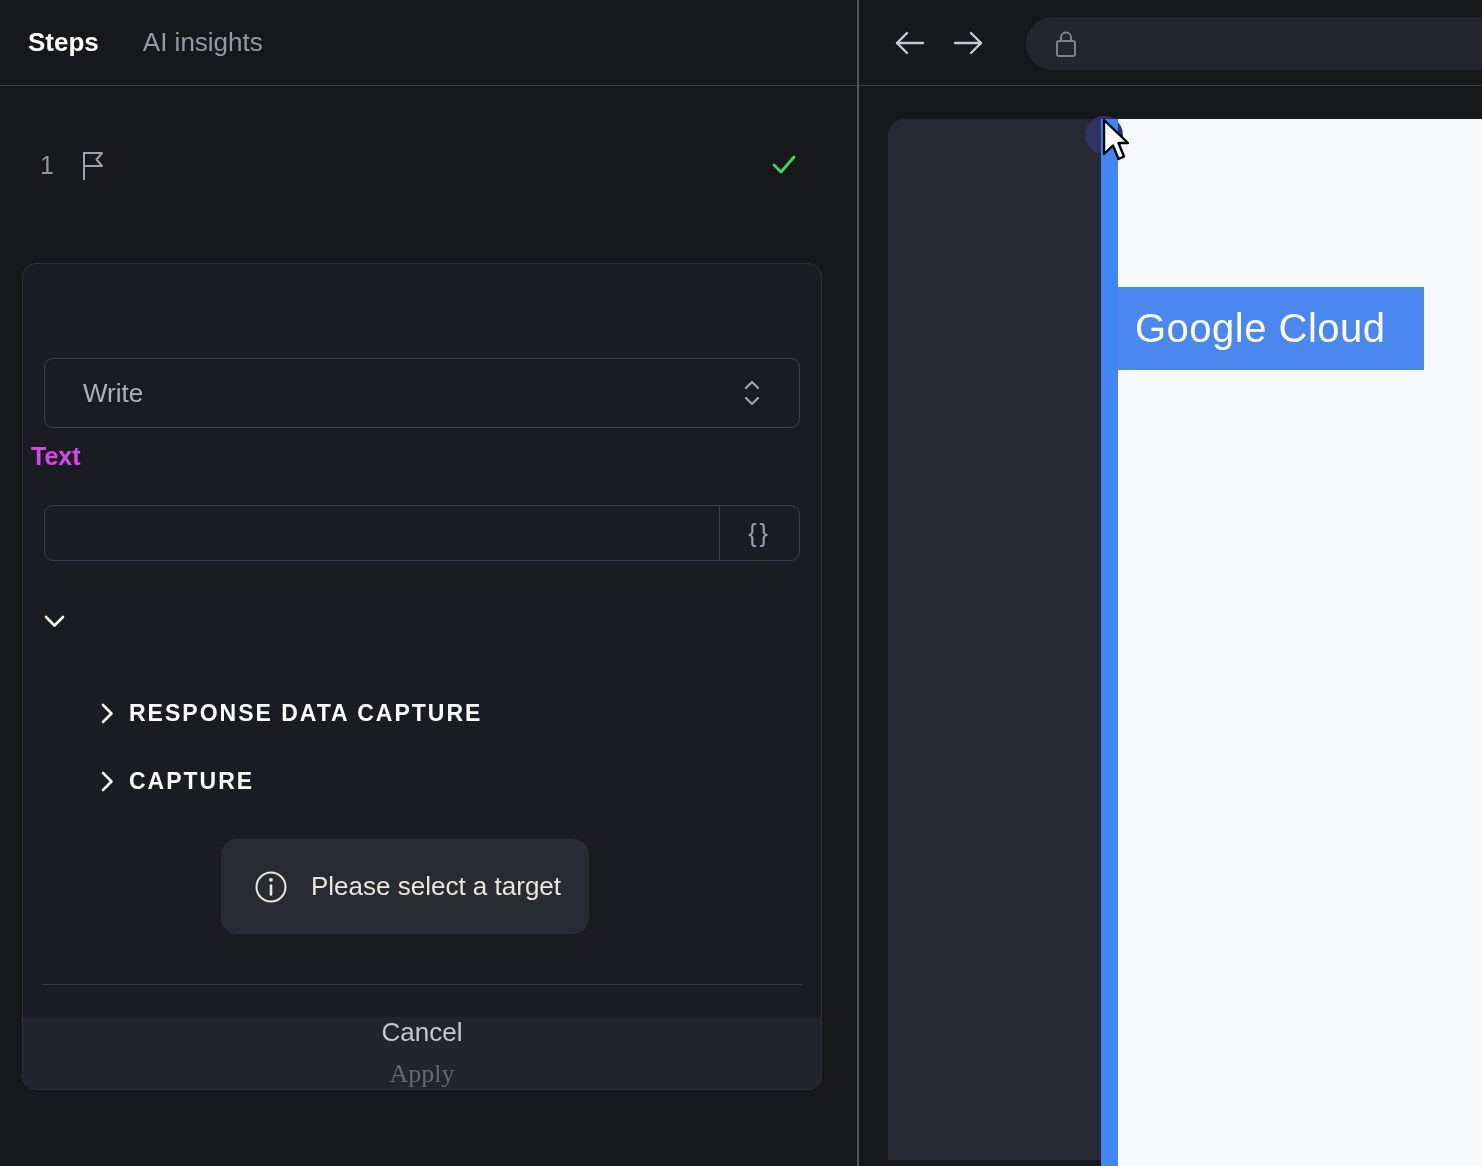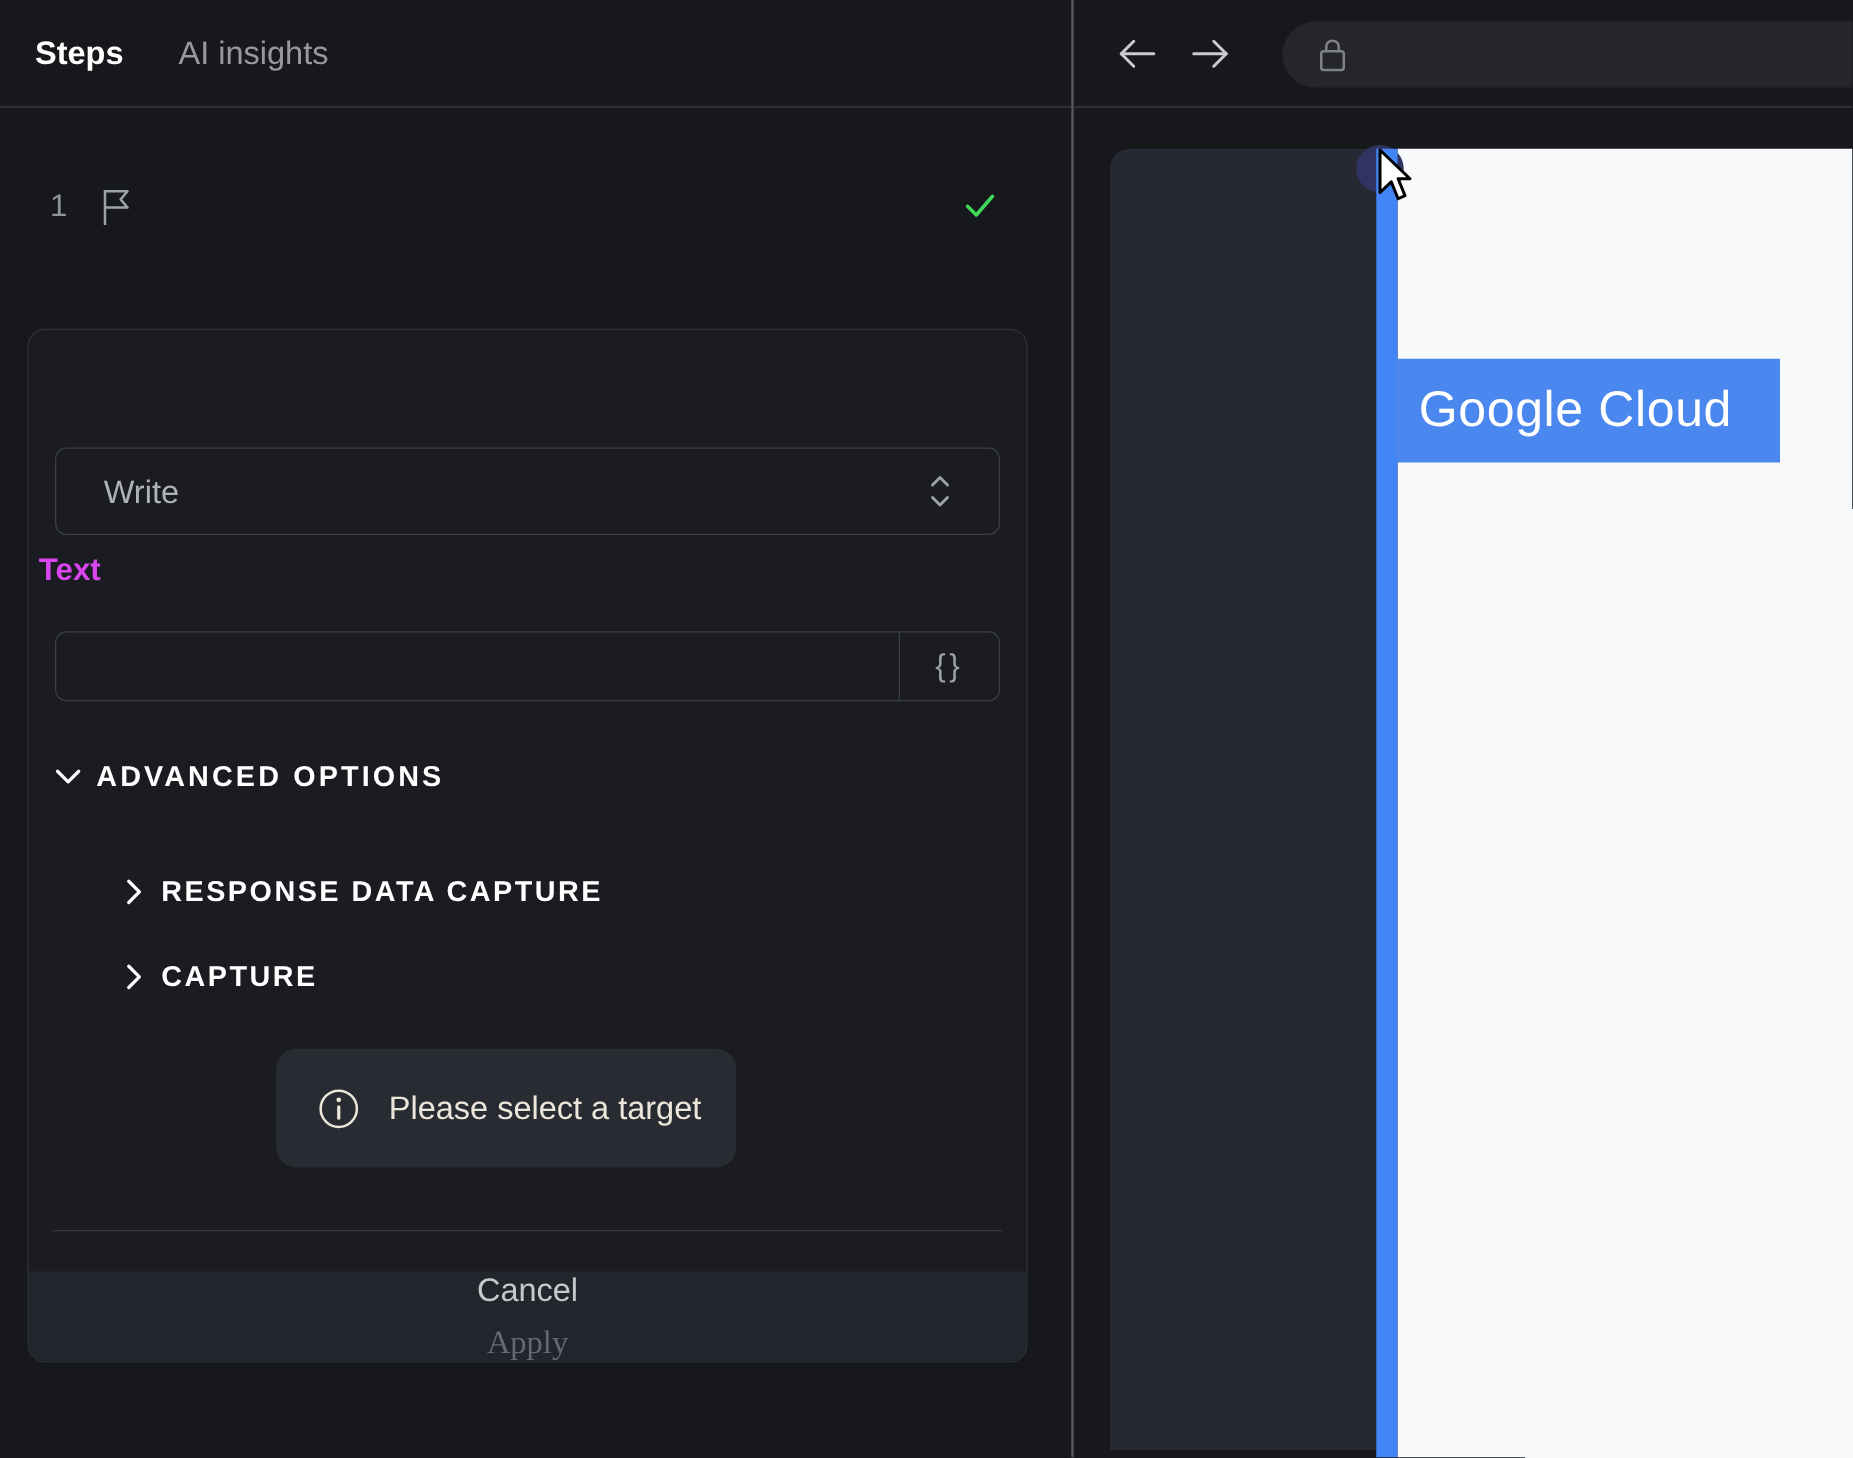--- a/index.html
+++ b/index.html
@@ -153,21 +153,20 @@
       <input class="text-input" type="text" placeholder="" style="">
       <button class="var-btn">{}</button>
     </div>
 
     <div class="adv-row">
       <span>
         <svg width="21" height="13" viewBox="0 0 21 13" fill="none">
           <polyline points="2,2 10.5,10.5 19,2" stroke="#ffffff" stroke-width="2.6" stroke-linecap="round" stroke-linejoin="round"></polyline>
         </svg>
       </span>
-      <span>ADVANCED OPTIONS</span>
     </div>
 
     <div class="section-row first">
       <span>
         <svg width="13" height="21" viewBox="0 0 13 21" fill="none">
           <polyline points="2,2 10.5,10.5 2,19" stroke="#ffffff" stroke-width="2.6" stroke-linecap="round" stroke-linejoin="round"></polyline>
         </svg>
       </span>
       <span>RESPONSE DATA CAPTURE</span>
     </div>

